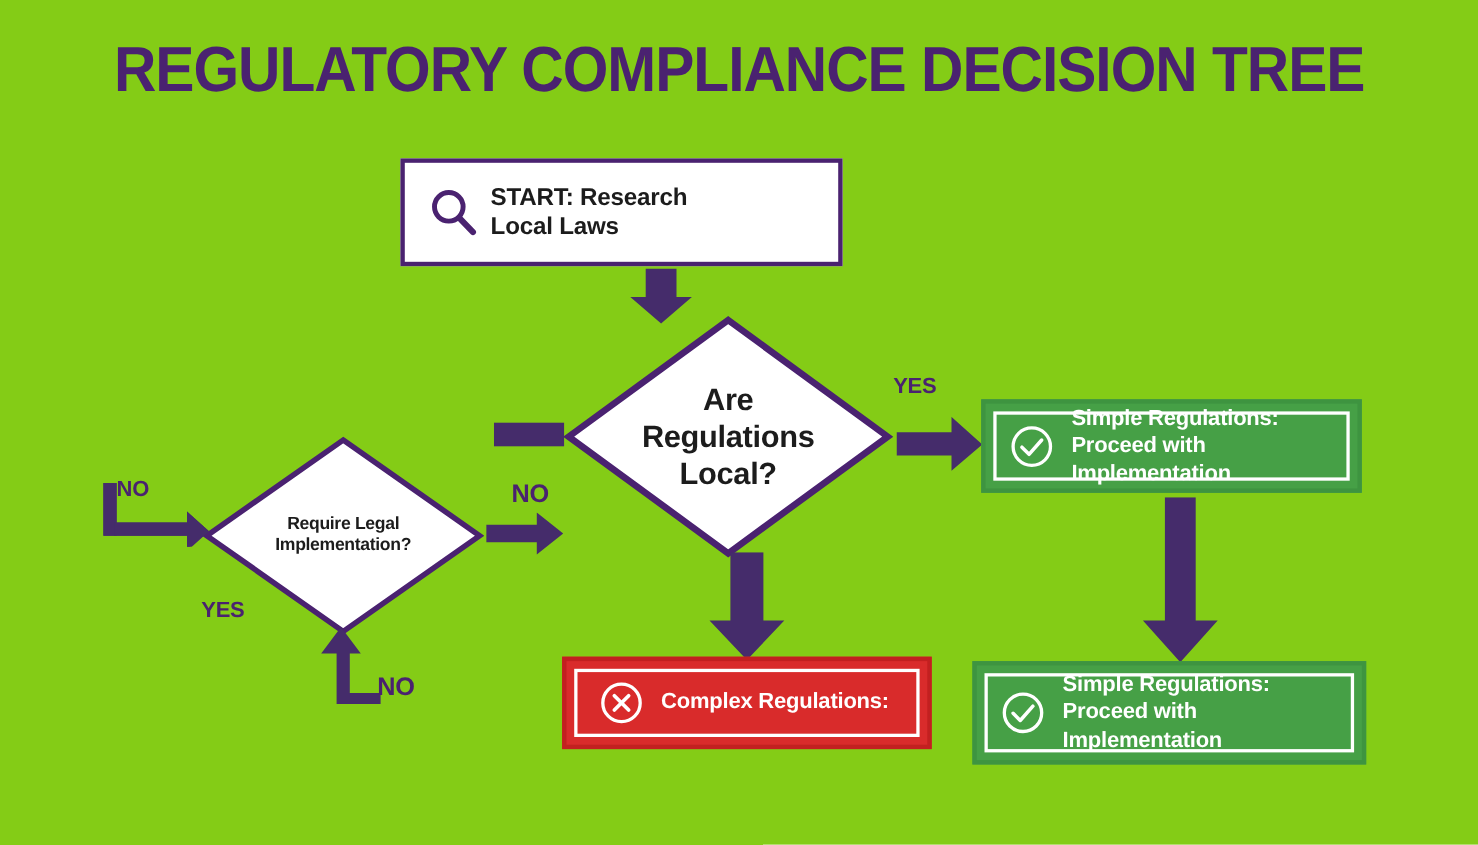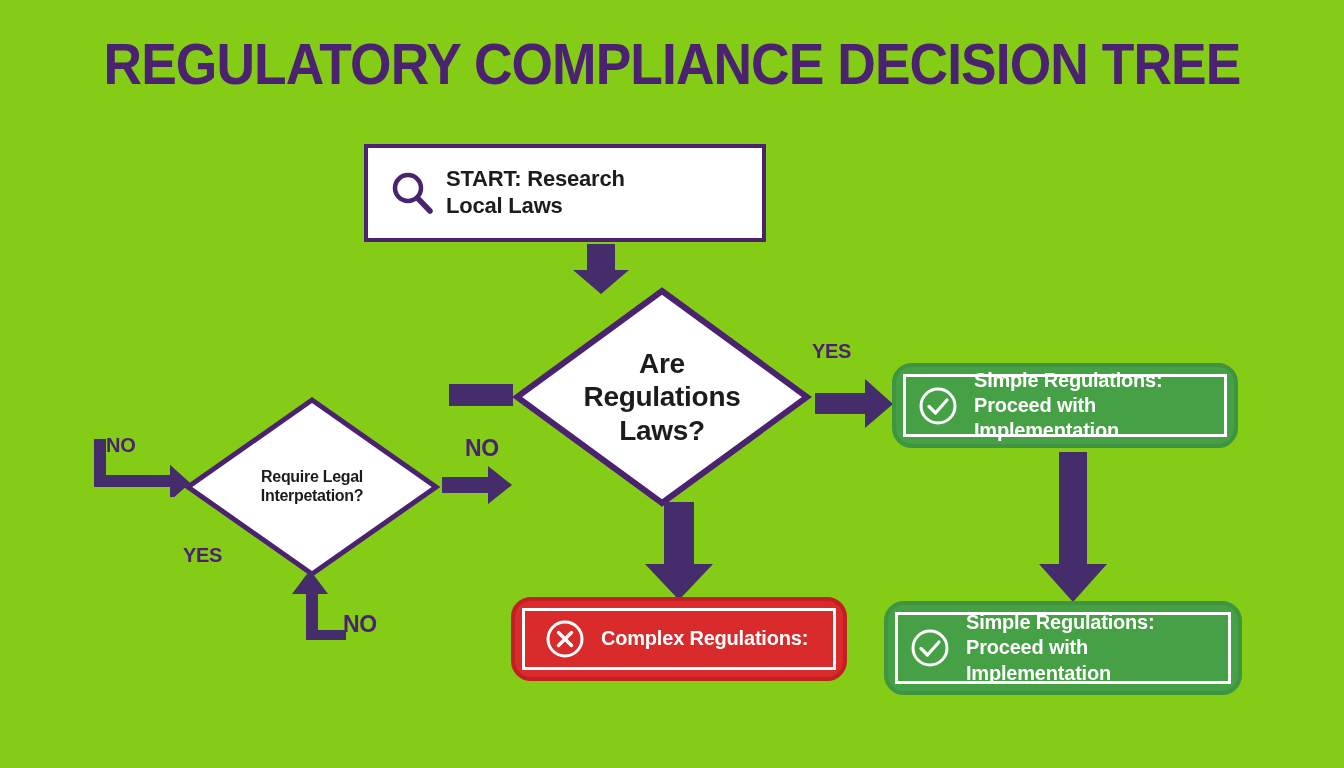--- a/index.html
+++ b/index.html
@@ -90,21 +90,20 @@
   #diamond-left { left: 184px; top: 396px; width: 256px; height: 182px; }
   #diamond-left .dlabel { font-size: 16px; }
 
   
   .outcome {
     position: absolute;
     box-sizing: border-box;
     display: flex;
     align-items: center;
     padding-left: 20px;
-    border-radius: 20px;
   }
   .outcome .inner-frame {
     position: absolute;
     left: 7px; top: 7px; right: 7px; bottom: 7px;
     border: 3px solid #ffffff;
     pointer-events: none;
   }
   .outcome .o-icon {
     position: relative;
     z-index: 2;
@@ -180,33 +179,33 @@
   </div>
 
   <div class="diamond" id="diamond-main">
     <svg width="300" height="222" viewBox="0 0 300 222">
       <polygon points="150,5 295,111 150,217 5,111" fill="#ffffff" stroke="#4A2270" stroke-width="6"></polygon>
     </svg>
     <div class="dlabel">
       <div>
         <span>Are</span><br>
         <span>Regulations</span><br>
-        <span>Laws?</span>
+        <span>Local?</span>
       </div>
     </div>
   </div>
 
   <div class="diamond" id="diamond-left">
     <svg width="256" height="182" viewBox="0 0 256 182">
       <polygon points="128,4 252,91 128,178 4,91" fill="#ffffff" stroke="#4A2270" stroke-width="5"></polygon>
     </svg>
     <div class="dlabel">
       <div>
         <span>Require Legal</span><br>
-        <span>Interpetation?</span>
+        <span>Implementation?</span>
       </div>
     </div>
   </div>
 
   <div class="conn" style="left:449px; top:384px;">
     <svg width="64" height="22" viewBox="0 0 64 22">
       <rect x="0" y="0" width="64" height="22" fill="#452C6B"></rect>
     </svg>
   </div>
 

